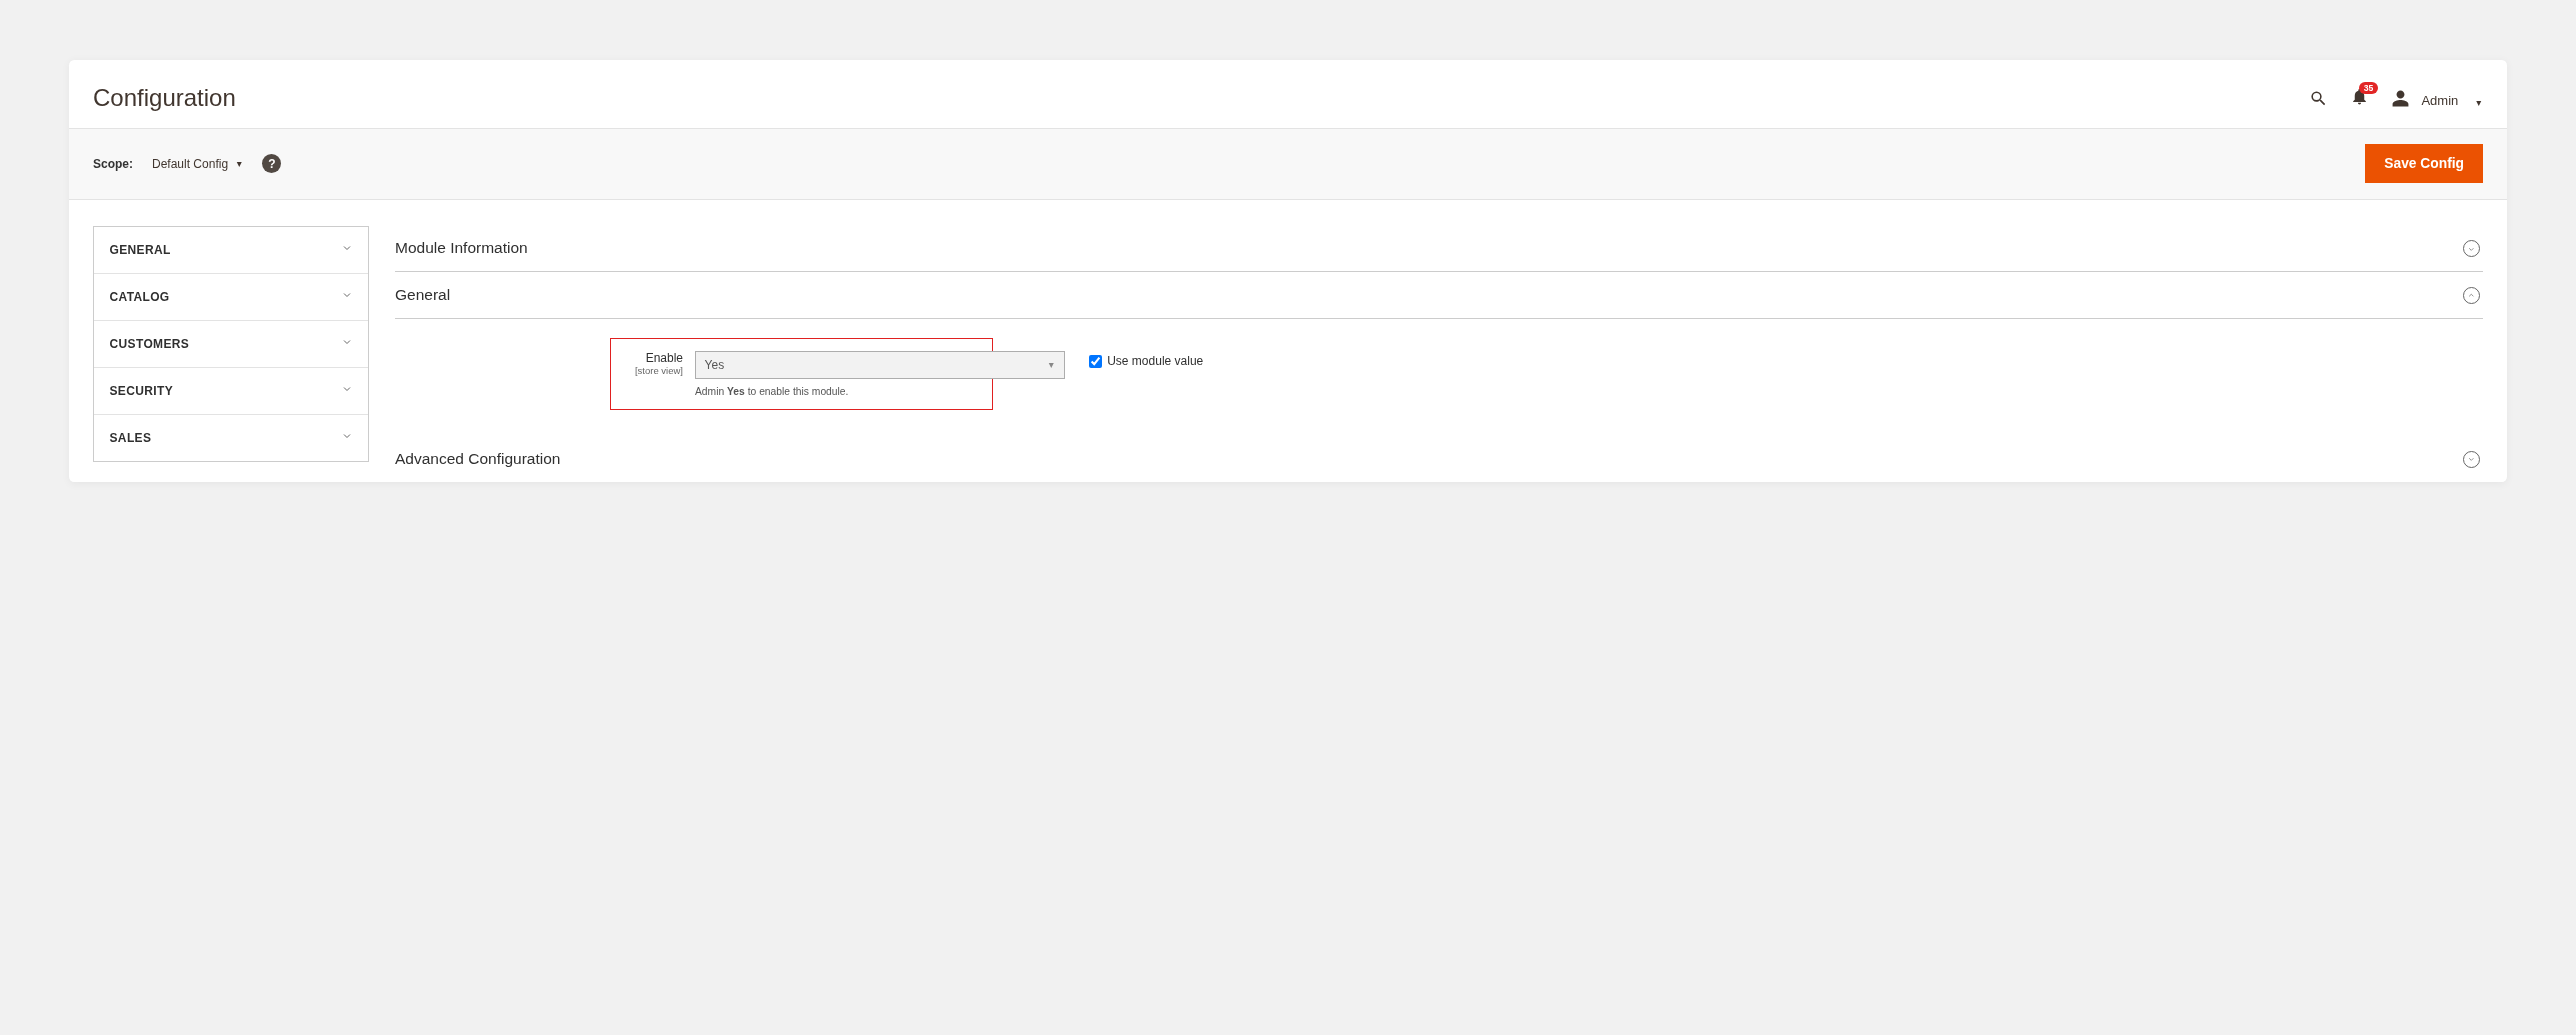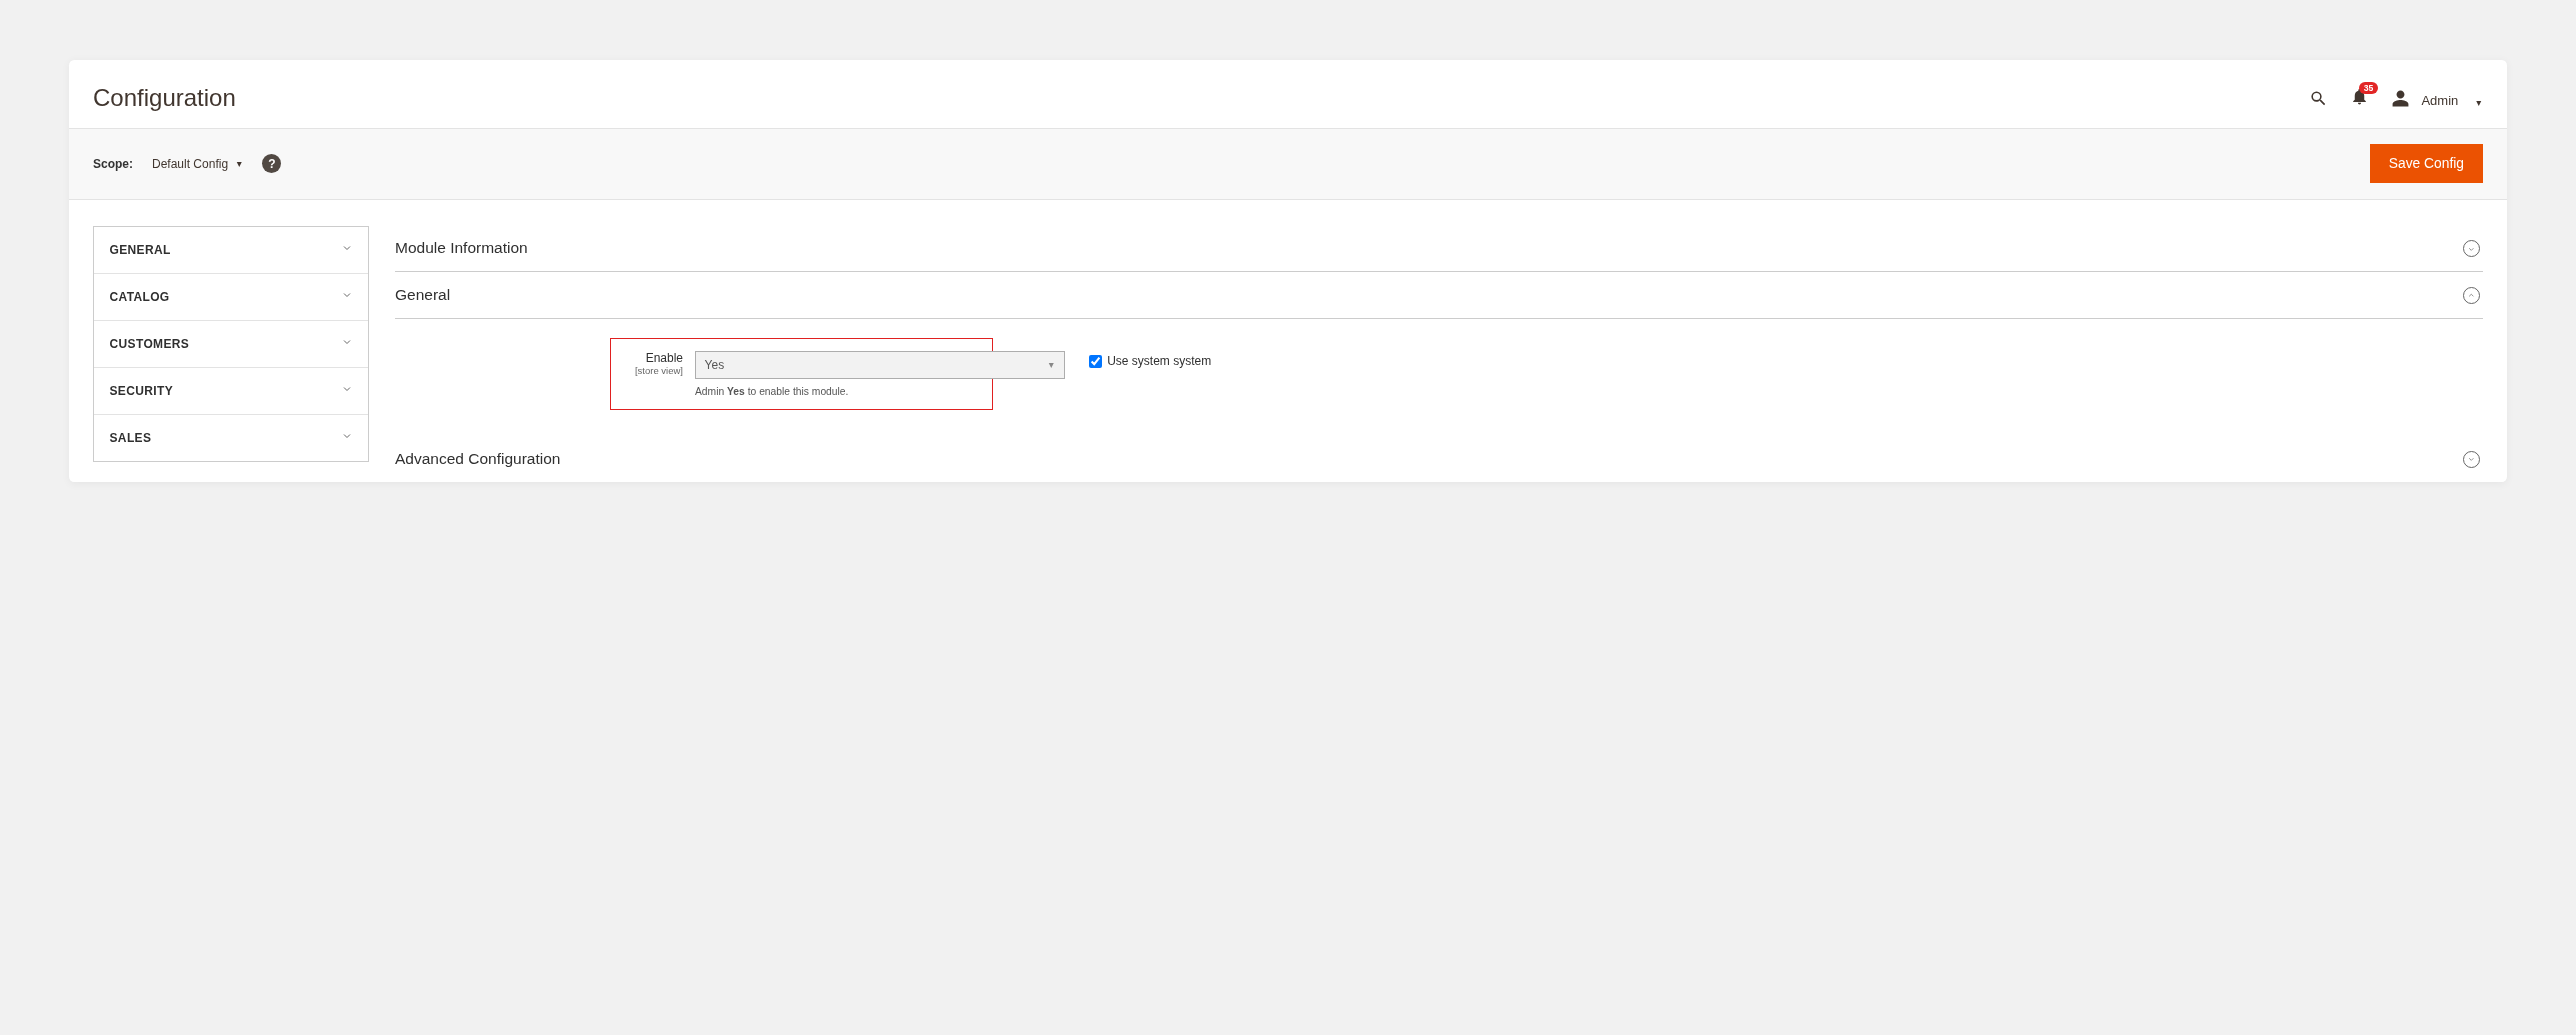--- a/index.html
+++ b/index.html
@@ -80,21 +80,21 @@
   .help-icon {
     width: 19px; height: 19px; border-radius: 50%;
     background: #514943; color: #fff;
     display: inline-flex; align-items: center; justify-content: center;
     font-weight: 700; font-size: 12px; cursor: pointer;
   }
 
   .save-btn {
     background: #eb5202; color: #fff;
     border: none; padding: 12px 19px;
-    font-size: 13.8px; font-weight: 400;
+    font-size: 13.8px; font-weight: 700;
     cursor: pointer;
   }
 
   
   .body {
     display: flex;
     align-items: flex-start;
     gap: 26px;
     padding: 26px 24px 0 24px;
   }
@@ -292,21 +292,21 @@
                 <span class="tri">▼</span>
               </div>
               <div class="field-note">
                 <span>Admin </span><b>Yes</b><span> to enable this module.</span>
               </div>
             </div>
           </div>
 
           <label class="use-system">
             <input type="checkbox" checked="" style="">
-            <span>Use system system</span>
+            <span>Use module value</span>
           </label>
         </div>
 
       </div>
 
       <div class="section-head" style="border-bottom:none">
         <span>Advanced Configuration</span>
         <span class="chev">
             <svg viewBox="0 0 24 24">
               <path d="M6 9l6 6 6-6"></path>

